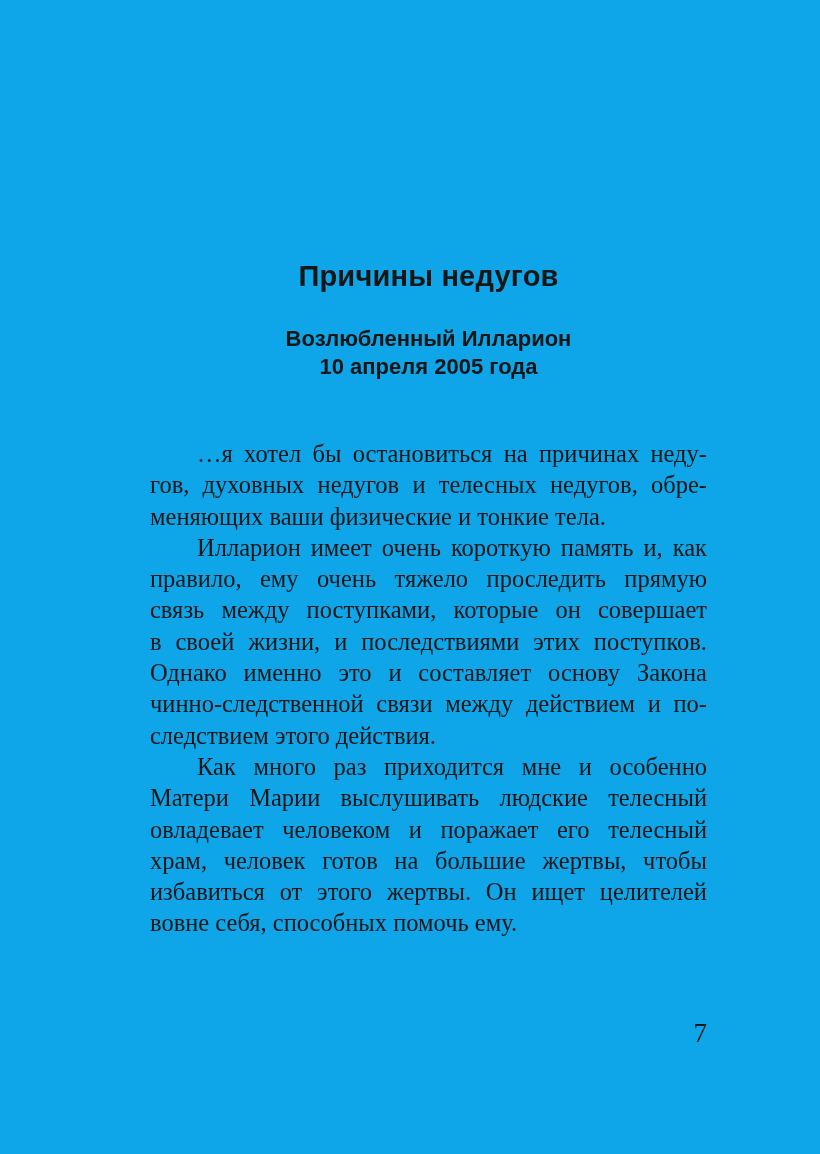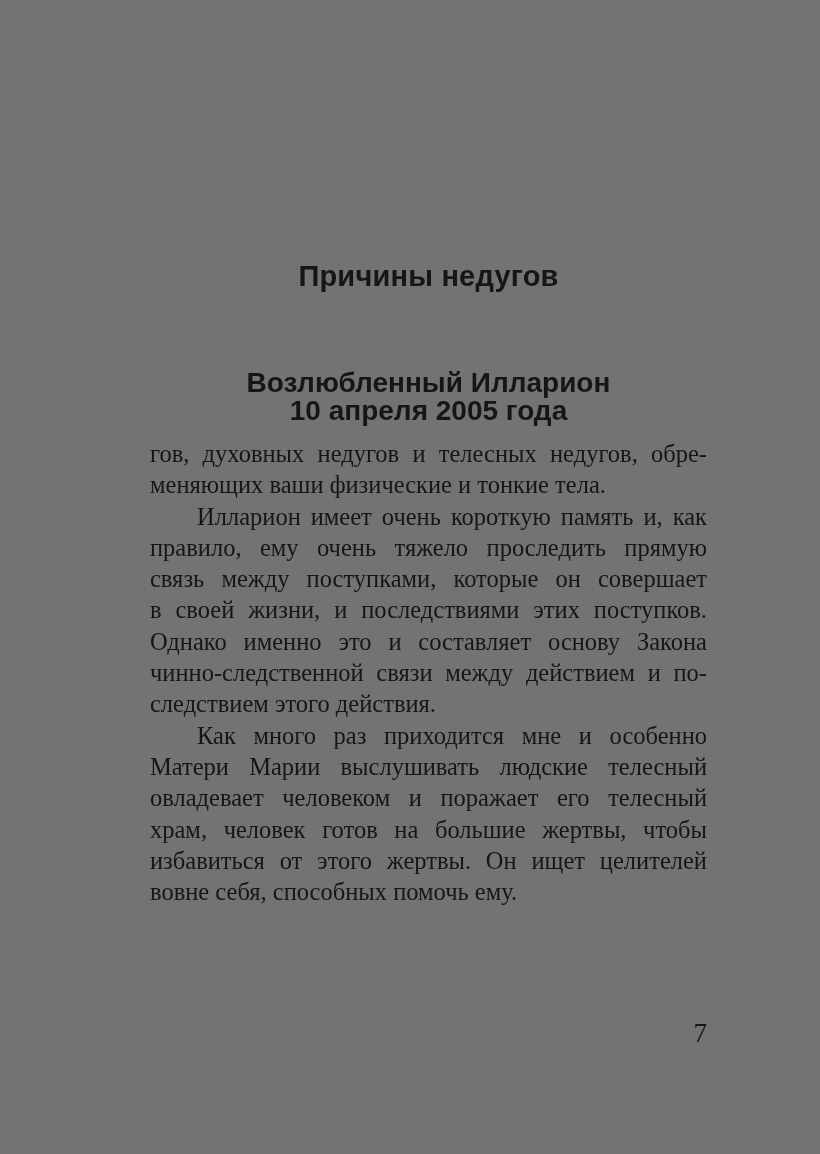--- a/index.html
+++ b/index.html
@@ -4,21 +4,21 @@
 <style>
   html, body {
     margin: 0;
     padding: 0;
     background: #ffffff;
   }
   .page {
     position: relative;
     width: 820px;
     height: 1154px;
-    background: #737373;
+    background: #0ea5e9;
     overflow: hidden;
     color: #161616;
   }
   .heading-block {
     position: absolute;
     left: 150px;
     width: 557px;
     top: 258px;
     text-align: center;
     font-family: "Liberation Sans", "DejaVu Sans", sans-serif;
@@ -30,23 +30,22 @@
     letter-spacing: 0.2px;
   }
   .subtitle {
     position: absolute;
     left: 150px;
     width: 557px;
     top: 325px;
     text-align: center;
     font-family: "Liberation Sans", "DejaVu Sans", sans-serif;
     font-weight: bold;
-    font-size: 28px;
+    font-size: 22px;
     line-height: 28px;
-    margin-top: 44px;
   }
   .body-text {
     position: absolute;
     left: 150px;
     width: 557px;
     top: 438px;
     font-family: "Liberation Serif", "DejaVu Serif", serif;
     font-size: 24.5px;
     line-height: 31.3px;
   }
@@ -81,20 +80,21 @@
   <div class="heading-block">
     <div class="title">Причины недугов</div>
   </div>
 
   <div class="subtitle">
     <div>Возлюбленный Илларион</div>
     <div>10 апреля 2005 года</div>
   </div>
 
   <div class="body-text">
+      <div class="line first">…я хотел бы остановиться на причинах неду-</div>
       <div class="line">гов, духовных недугов и телесных недугов, обре-</div>
       <div class="line last">меняющих ваши физические и тонкие тела.</div>
       <div class="line first">Илларион имеет очень короткую память и, как</div>
       <div class="line">правило, ему очень тяжело проследить прямую</div>
       <div class="line">связь между поступками, которые он совершает</div>
       <div class="line">в своей жизни, и последствиями этих поступков.</div>
       <div class="line">Однако именно это и составляет основу Закона</div>
       <div class="line">чинно-следственной связи между действием и по-</div>
       <div class="line last">следствием этого действия.</div>
       <div class="line first">Как много раз приходится мне и особенно</div>

